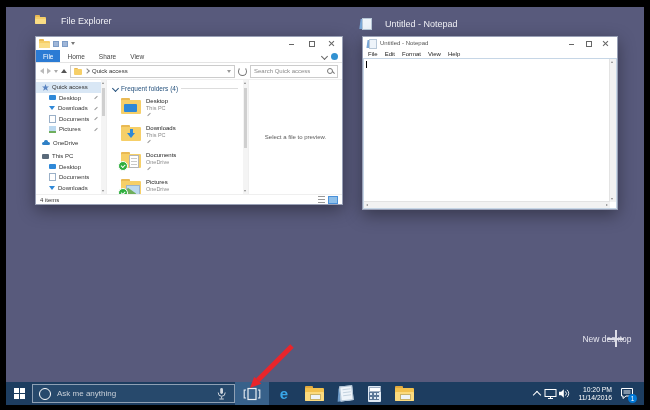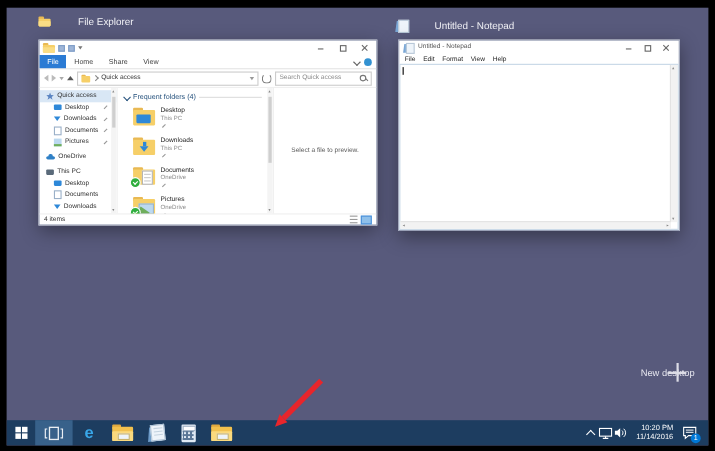--- a/index.html
+++ b/index.html
@@ -1,21 +1,21 @@
 <!DOCTYPE html>
 <html><head>
 <meta charset="utf-8">
 <style>
   html,body{margin:0;padding:0;}
   body{width:650px;height:410px;background:#000;position:relative;overflow:hidden;
        font-family:"Liberation Sans",sans-serif;-webkit-font-smoothing:antialiased;}
   #screen{position:absolute;left:6px;top:7px;width:638px;height:398px;background:#585a7c;overflow:hidden;}
 
   
-  .thumb-label{position:absolute;display:flex;gap:23px;color:#f1f1f6;font-size:9px;}
+  .thumb-label{position:absolute;display:flex;align-items:center;gap:13px;color:#f1f1f6;font-size:9px;}
 
   
   .win{position:absolute;background:#fff;border:1px solid #99a0b6;box-shadow:0 5px 16px rgba(0,0,0,.38);
        display:flex;flex-direction:column;}
   .winbtns{margin-left:auto;display:flex;align-items:center;gap:13px;padding-right:4px;}
   .wb{position:relative;width:7px;height:7px;}
   .wb-min::after{content:"";position:absolute;left:1px;top:4px;width:5px;height:1px;background:#666;}
   .wb-max::after{content:"";position:absolute;left:1px;top:1px;width:4px;height:4px;border:1px solid #666;}
   .wb-close::before,.wb-close::after{content:"";position:absolute;left:0;top:3px;width:7px;height:1px;background:#666;}
   .wb-close::before{transform:rotate(45deg);} .wb-close::after{transform:rotate(-45deg);}
@@ -417,20 +417,30 @@
 
   <div id="taskbar">
     <div class="tb-btn" id="start-button">
       <span class="winlogo">
           <i></i>
           <i></i>
           <i></i>
           <i></i>
         </span>
     </div>
+    <div id="search-bar">
+      <span class="cortana-ring"></span>
+      <span id="search-text">Ask me anything</span>
+      <svg id="mic" width="13" height="15" viewBox="0 0 13 15">
+        <rect x="5.2" y="1" width="2.8" height="6" rx="1.4" fill="#cfd6de"></rect>
+        <path d="M3.2 5.5 a3.5 3.8 0 0 0 7 0" fill="none" stroke="#cfd6de" stroke-width="1"></path>
+        <line x1="6.6" y1="9.6" x2="6.6" y2="11.6" stroke="#cfd6de" stroke-width="1"></line>
+        <line x1="4.4" y1="12" x2="8.8" y2="12" stroke="#cfd6de" stroke-width="1"></line>
+      </svg>
+    </div>
     <div class="tb-btn" id="taskview-button">
       <svg width="18" height="14" viewBox="0 0 18 14">
         <rect x="5" y="1.5" width="8" height="11" fill="none" stroke="#e9eef3" stroke-width="1.2"></rect>
         <path d="M3 3 L1.2 3 L1.2 11 L3 11" fill="none" stroke="#e9eef3" stroke-width="1.1"></path>
         <path d="M15 3 L16.8 3 L16.8 11 L15 11" fill="none" stroke="#e9eef3" stroke-width="1.1"></path>
       </svg>
     </div>
     <div class="tb-btn tb-app">
       <span id="edge-glyph">e</span>
     </div>

